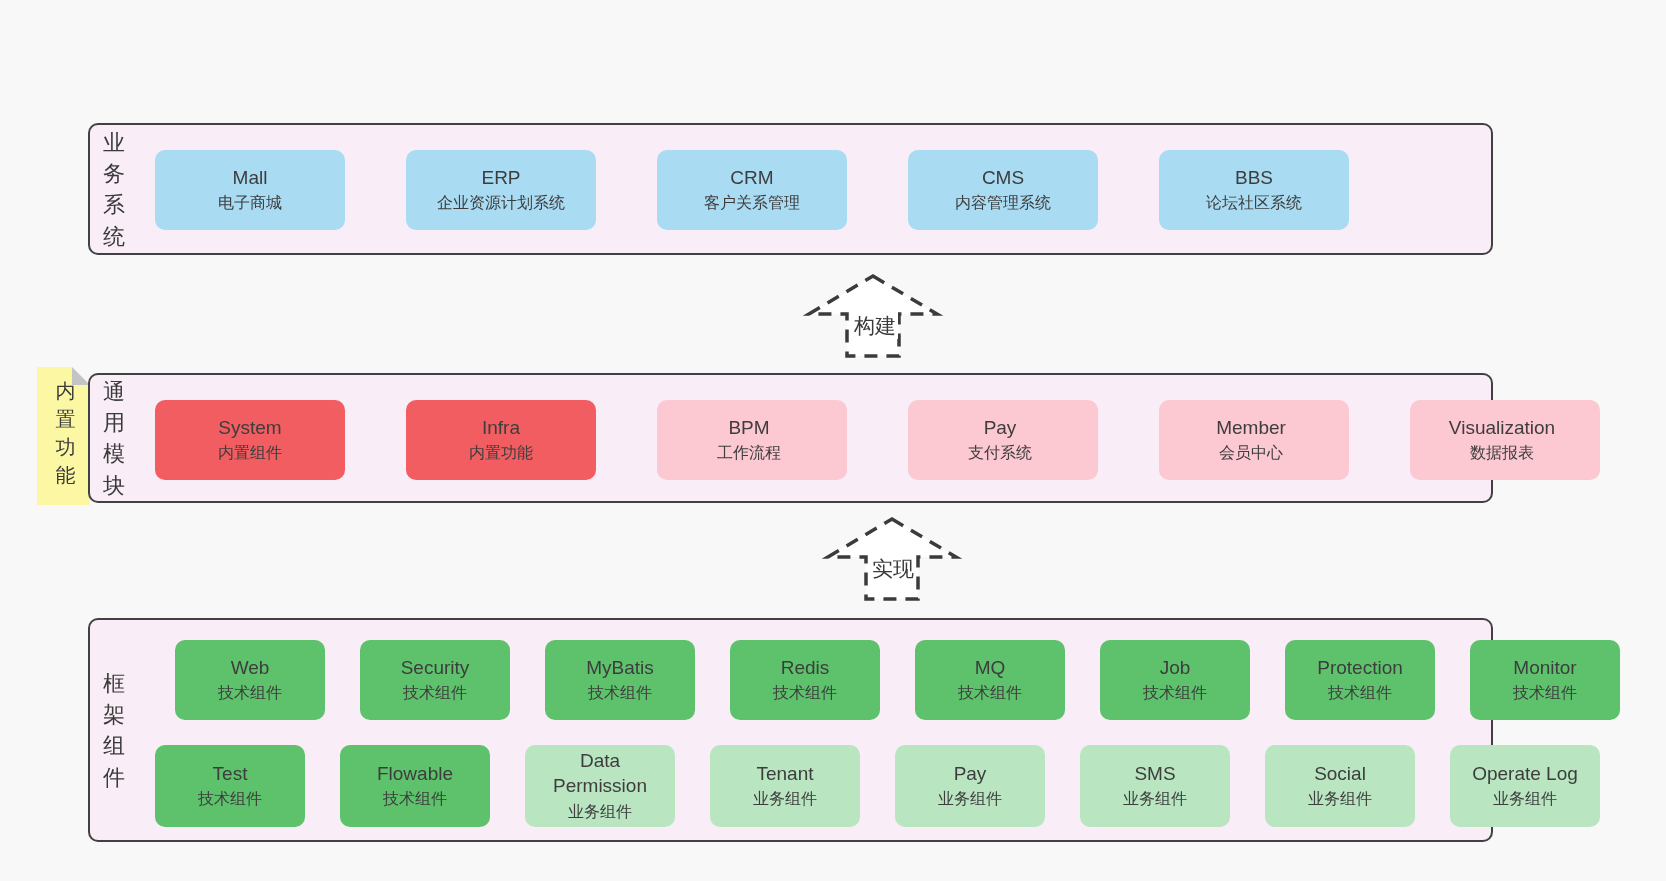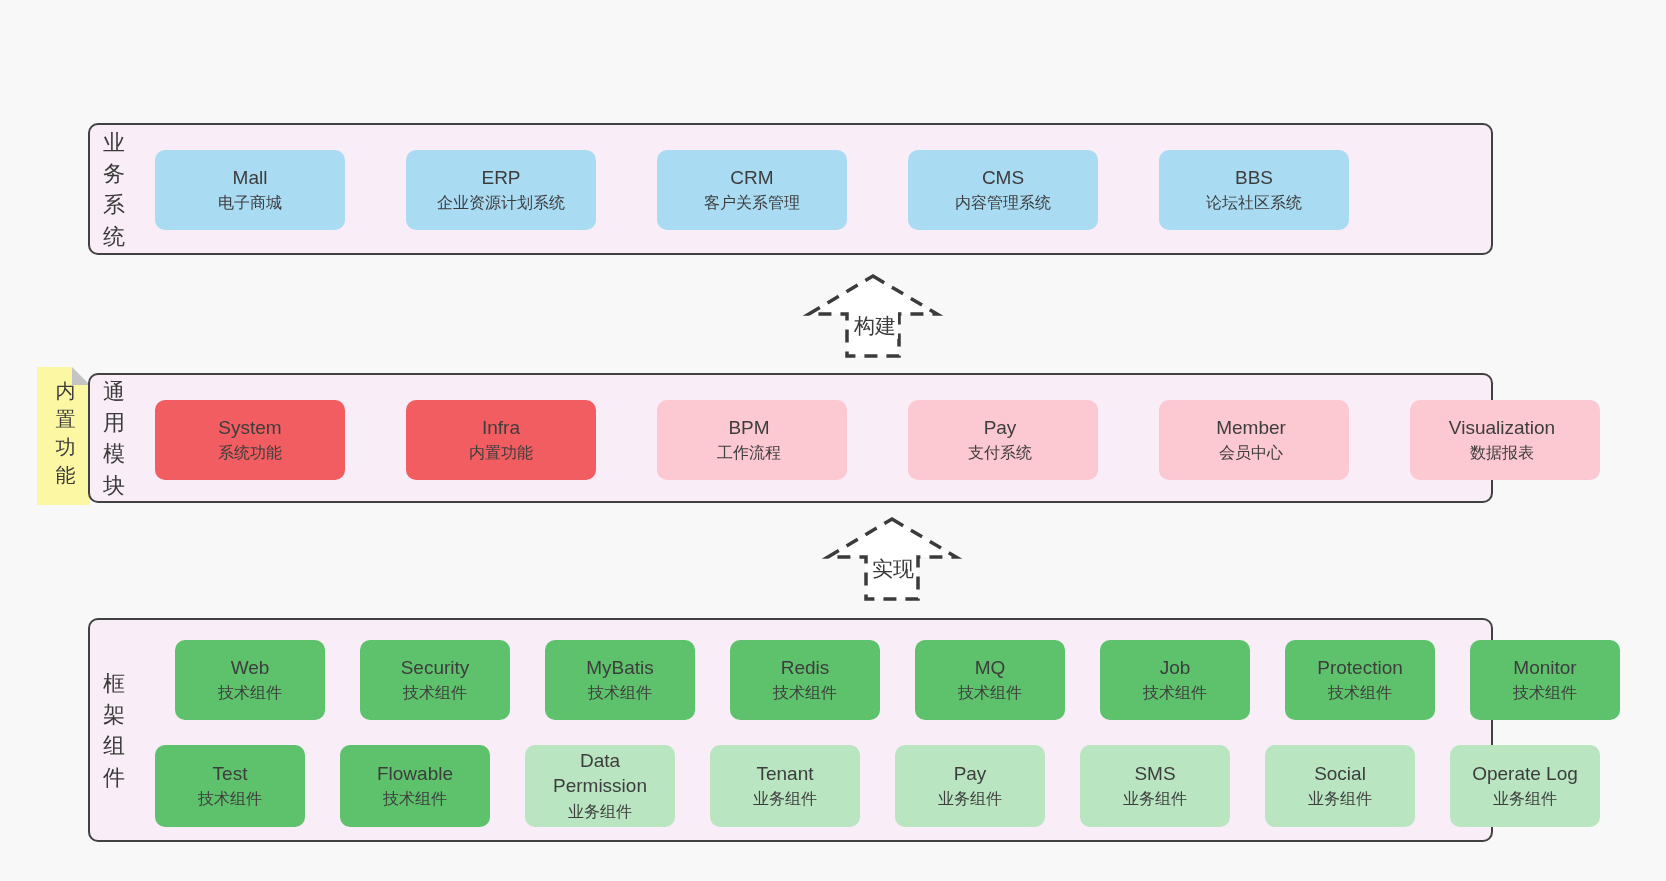--- a/index.html
+++ b/index.html
@@ -182,21 +182,21 @@
       <path class="arrow-path" d="M 73 8 L 137 46 L 99 46 L 99 88 L 47 88 L 47 46 L 9 46 Z"></path>
     </svg>
     <span class="arrow-label">构建</span>
   </div>
 
   <section class="layer layer-mid">
     <div class="v-label">通用模块</div>
     <div class="row row-6">
   <div class="box v-red">
     <div class="box-name">System</div>
-    <div class="box-desc">系统功能</div>
+    <div class="box-desc">内置组件</div>
   </div>
 
   <div class="box v-red">
     <div class="box-name">Infra</div>
     <div class="box-desc">内置功能</div>
   </div>
 
   <div class="box v-pink">
     <div class="box-name">BPM</div>
     <div class="box-desc">工作流程</div>

